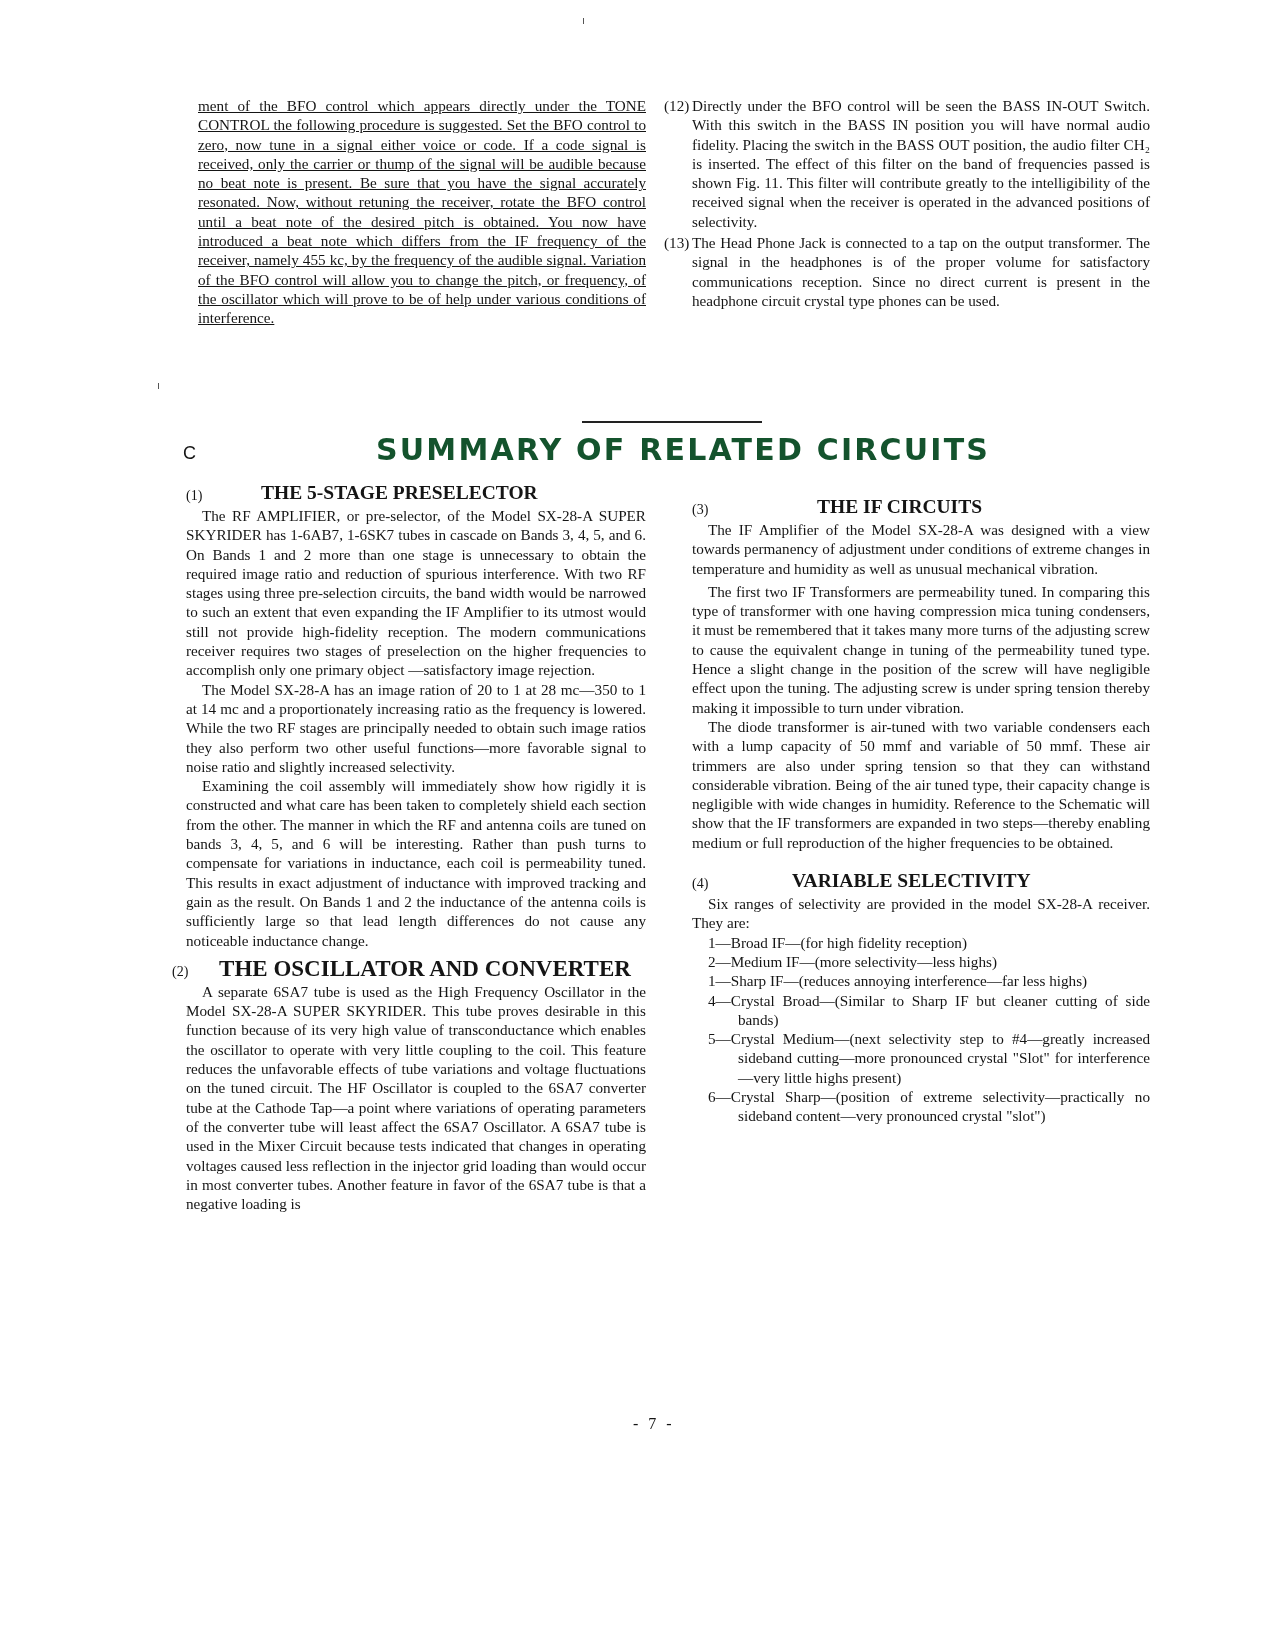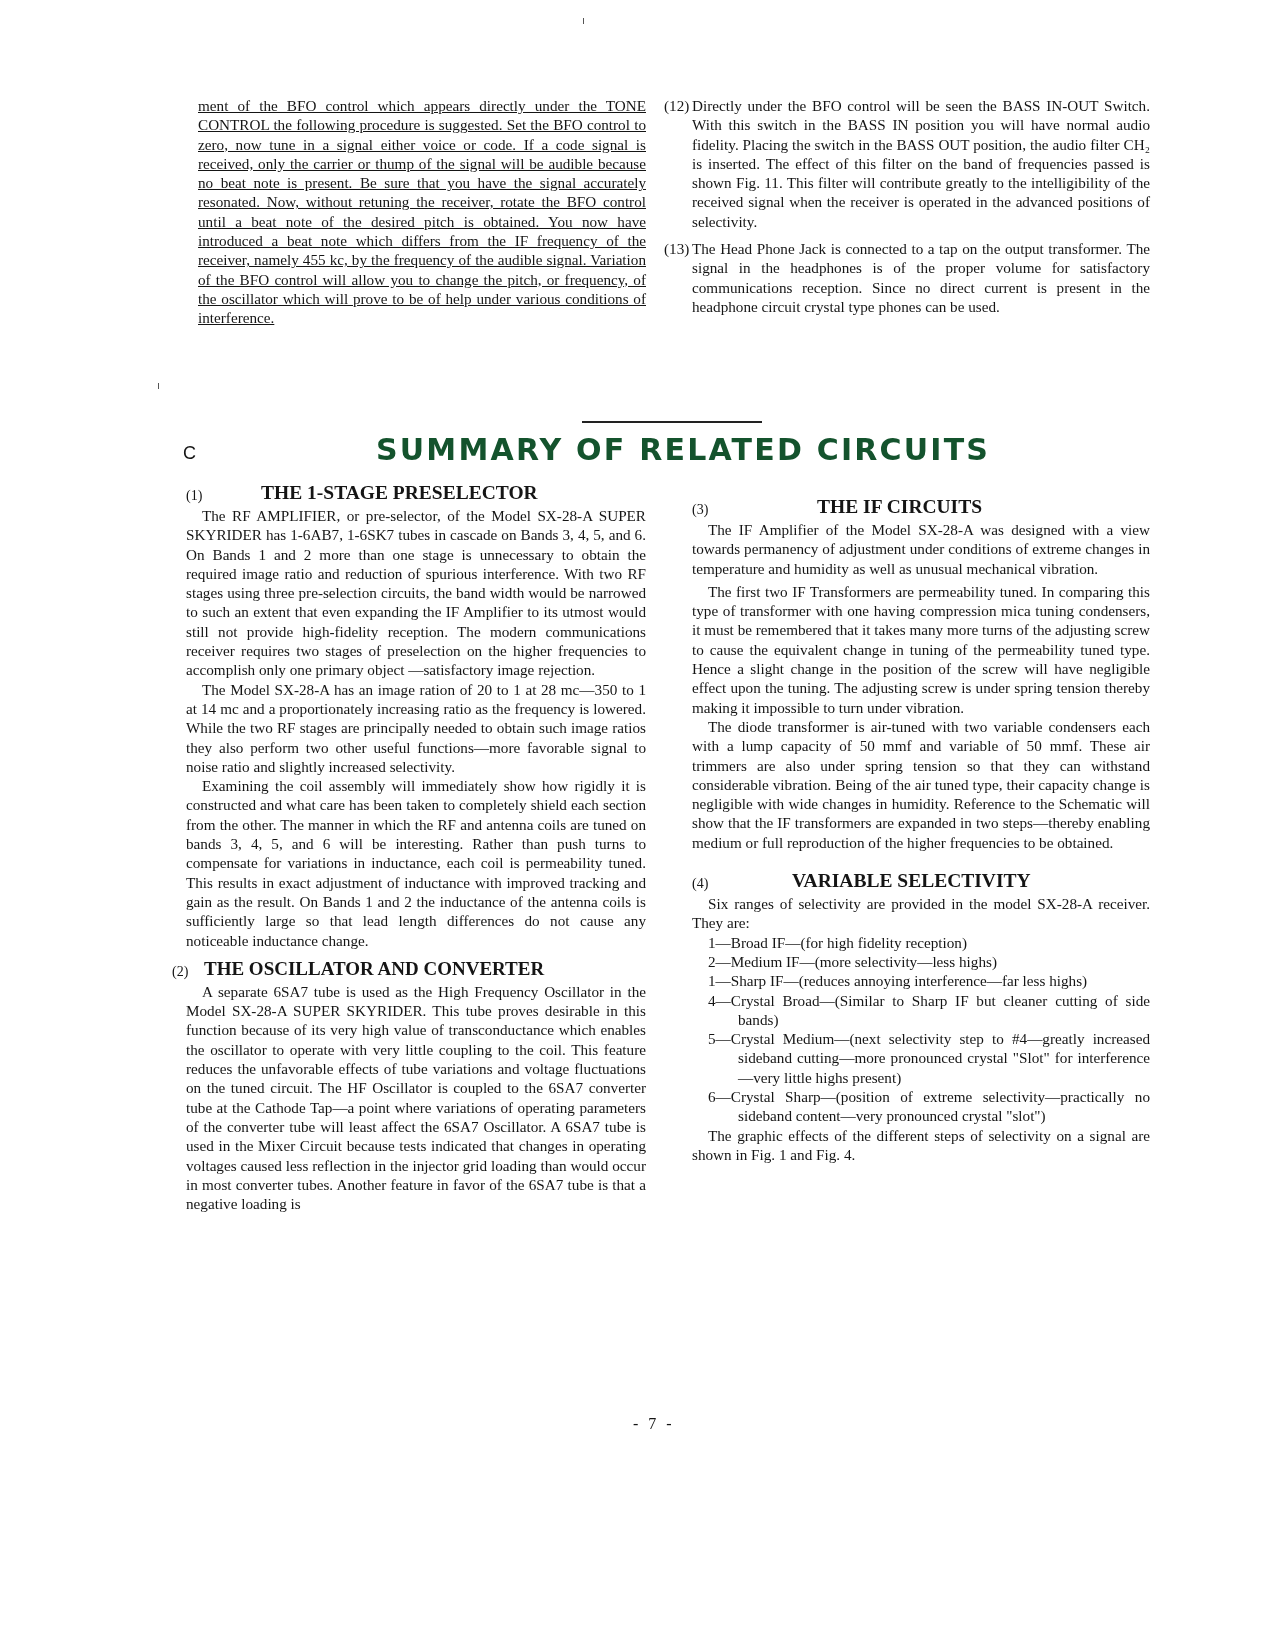--- a/index.html
+++ b/index.html
@@ -16,56 +16,56 @@
     #margin-c { position: absolute; left: 183px; top: 443px; font-size: 18px; font-family: "Liberation Sans", sans-serif; }
     #main-title { position: absolute; left: 376px; top: 432px; font-family: "DejaVu Sans", sans-serif;
                   font-weight: bold; font-size: 30px; letter-spacing: 2.2px; color: #14532d; }
     #bot-left { left: 186px; top: 478px; width: 460px; }
     #bot-right { left: 692px; top: 478px; width: 458px; }
     .sec-head { position: relative; font-weight: bold; font-size: 19.5px; line-height: 22px; margin: 4px 0 2px 0; text-align: left; }
     .sec-head .snum { font-weight: normal; font-size: 14px; position: absolute; left: 0; top: 3px; }
     .sec-head .stitle { display: block; }
     #h1 .stitle { padding-left: 75px; }
     #h2 { margin-left: -14px; }
-    #h2 .stitle { padding-left: 32px; font-size: 19px; }
+    #h2 .stitle { padding-left: 32px; font-size: 23px; text-align: center; }
     #h3 .stitle { padding-left: 125px; }
     #h4 .stitle { padding-left: 100px; }
     .gap { height: 14px; }
     .sel-list { margin: 0; padding: 0; list-style: none; text-align: left; }
     .sel-list li { padding-left: 46px; text-indent: -30px; text-align: justify; }
     #page-number { position: absolute; left: 633px; top: 1415px; font-size: 16px; letter-spacing: 3px; }
     .mark { position: absolute; width: 2px; height: 2px; background: #555; }
   </style>
 </head>
 <body>
 
 <div class="col" id="top-left">
   <p>ment of the BFO control which appears directly under the TONE CONTROL the following procedure is suggested. Set the BFO control to zero, now tune in a signal either voice or code. If a code signal is received, only the carrier or thump of the signal will be audible because no beat note is present. Be sure that you have the signal accurately resonated. Now, without retuning the receiver, rotate the BFO control until a beat note of the desired pitch is obtained. You now have introduced a beat note which differs from the IF frequency of the receiver, namely 455 kc, by the frequency of the audible signal. Variation of the BFO control will allow you to change the pitch, or frequency, of the oscillator which will prove to be of help under various conditions of interference.</p>
 </div>
 
 <div class="col" id="top-right">
   <div class="item">
     <span class="num">(12)</span>
     <span>Directly under the BFO control will be seen the BASS IN-OUT Switch. With this switch in the BASS IN position you will have normal audio fidelity. Placing the switch in the BASS OUT position, the audio filter CH₂ is inserted. The effect of this filter on the band of frequencies passed is shown Fig. 11. This filter will contribute greatly to the intelligibility of the received signal when the receiver is operated in the advanced positions of selectivity.</span>
   </div>
-  <div class="item" style="margin-top:8px">
+  <div class="item" style="margin-top:2px">
     <span class="num">(13)</span>
     <span>The Head Phone Jack is connected to a tap on the output transformer. The signal in the headphones is of the proper volume for satisfactory communications reception. Since no direct current is present in the headphone circuit crystal type phones can be used.</span>
   </div>
 </div>
 
 <div id="divider"></div>
 
 <div id="margin-c">C</div>
 <div id="main-title">SUMMARY OF RELATED CIRCUITS</div>
 
 <div class="col" id="bot-left">
   <div class="sec-head" id="h1">
     <span class="snum">(1)</span>
-    <span class="stitle">THE 1-STAGE PRESELECTOR</span>
+    <span class="stitle">THE 5-STAGE PRESELECTOR</span>
   </div>
   <p class="indent">The RF AMPLIFIER, or pre-selector, of the Model SX-28-A SUPER SKYRIDER has 1-6AB7, 1-6SK7 tubes in cascade on Bands 3, 4, 5, and 6. On Bands 1 and 2 more than one stage is unnecessary to obtain the required image ratio and reduction of spurious interference. With two RF stages using three pre-selection circuits, the band width would be narrowed to such an extent that even expanding the IF Amplifier to its utmost would still not provide high-fidelity reception. The modern communications receiver requires two stages of preselection on the higher frequencies to accomplish only one primary object —satisfactory image rejection.</p>
   <p class="indent">The Model SX-28-A has an image ration of 20 to 1 at 28 mc—350 to 1 at 14 mc and a proportionately increasing ratio as the frequency is lowered. While the two RF stages are principally needed to obtain such image ratios they also perform two other useful functions—more favorable signal to noise ratio and slightly increased selectivity.</p>
   <p class="indent">Examining the coil assembly will immediately show how rigidly it is constructed and what care has been taken to completely shield each section from the other. The manner in which the RF and antenna coils are tuned on bands 3, 4, 5, and 6 will be interesting. Rather than push turns to compensate for variations in inductance, each coil is permeability tuned. This results in exact adjustment of inductance with improved tracking and gain as the result. On Bands 1 and 2 the inductance of the antenna coils is sufficiently large so that lead length differences do not cause any noticeable inductance change.</p>
 
   <div class="sec-head" id="h2" style="margin-top:8px">
     <span class="snum">(2)</span>
     <span class="stitle">THE OSCILLATOR AND CONVERTER</span>
   </div>
   <p class="indent">A separate 6SA7 tube is used as the High Frequency Oscillator in the Model SX-28-A SUPER SKYRIDER. This tube proves desirable in this function because of its very high value of transconductance which enables the oscillator to operate with very little coupling to the coil. This feature reduces the unfavorable effects of tube variations and voltage fluctuations on the tuned circuit. The HF Oscillator is coupled to the 6SA7 converter tube at the Cathode Tap—a point where variations of operating parameters of the converter tube will least affect the 6SA7 Oscillator. A 6SA7 tube is used in the Mixer Circuit because tests indicated that changes in operating voltages caused less reflection in the injector grid loading than would occur in most converter tubes. Another feature in favor of the 6SA7 tube is that a negative loading is</p>
@@ -87,19 +87,18 @@
   </div>
   <p class="indent">Six ranges of selectivity are provided in the model SX-28-A receiver. They are:</p>
   <ul class="sel-list">
     <li>1—Broad IF—(for high fidelity reception)</li>
     <li>2—Medium IF—(more selectivity—less highs)</li>
     <li>1—Sharp IF—(reduces annoying interference—far less highs)</li>
     <li>4—Crystal Broad—(Similar to Sharp IF but cleaner cutting of side bands)</li>
     <li>5—Crystal Medium—(next selectivity step to #4—greatly increased sideband cutting—more pronounced crystal "Slot" for interference—very little highs present)</li>
     <li>6—Crystal Sharp—(position of extreme selectivity—practically no sideband content—very pronounced crystal "slot")</li>
   </ul>
-  <p class="indent">The graphic effects of the different steps of selectivity on a signal are shown in Fig. 1 and Fig. 4.</p>
 </div>
 
 <div id="page-number">- 7 -</div>
 
 <div class="mark" style="left:583px;top:18px;height:6px;width:1px"></div>
 <div class="mark" style="left:158px;top:383px;height:6px;width:1px"></div>
 
 </body></html>

